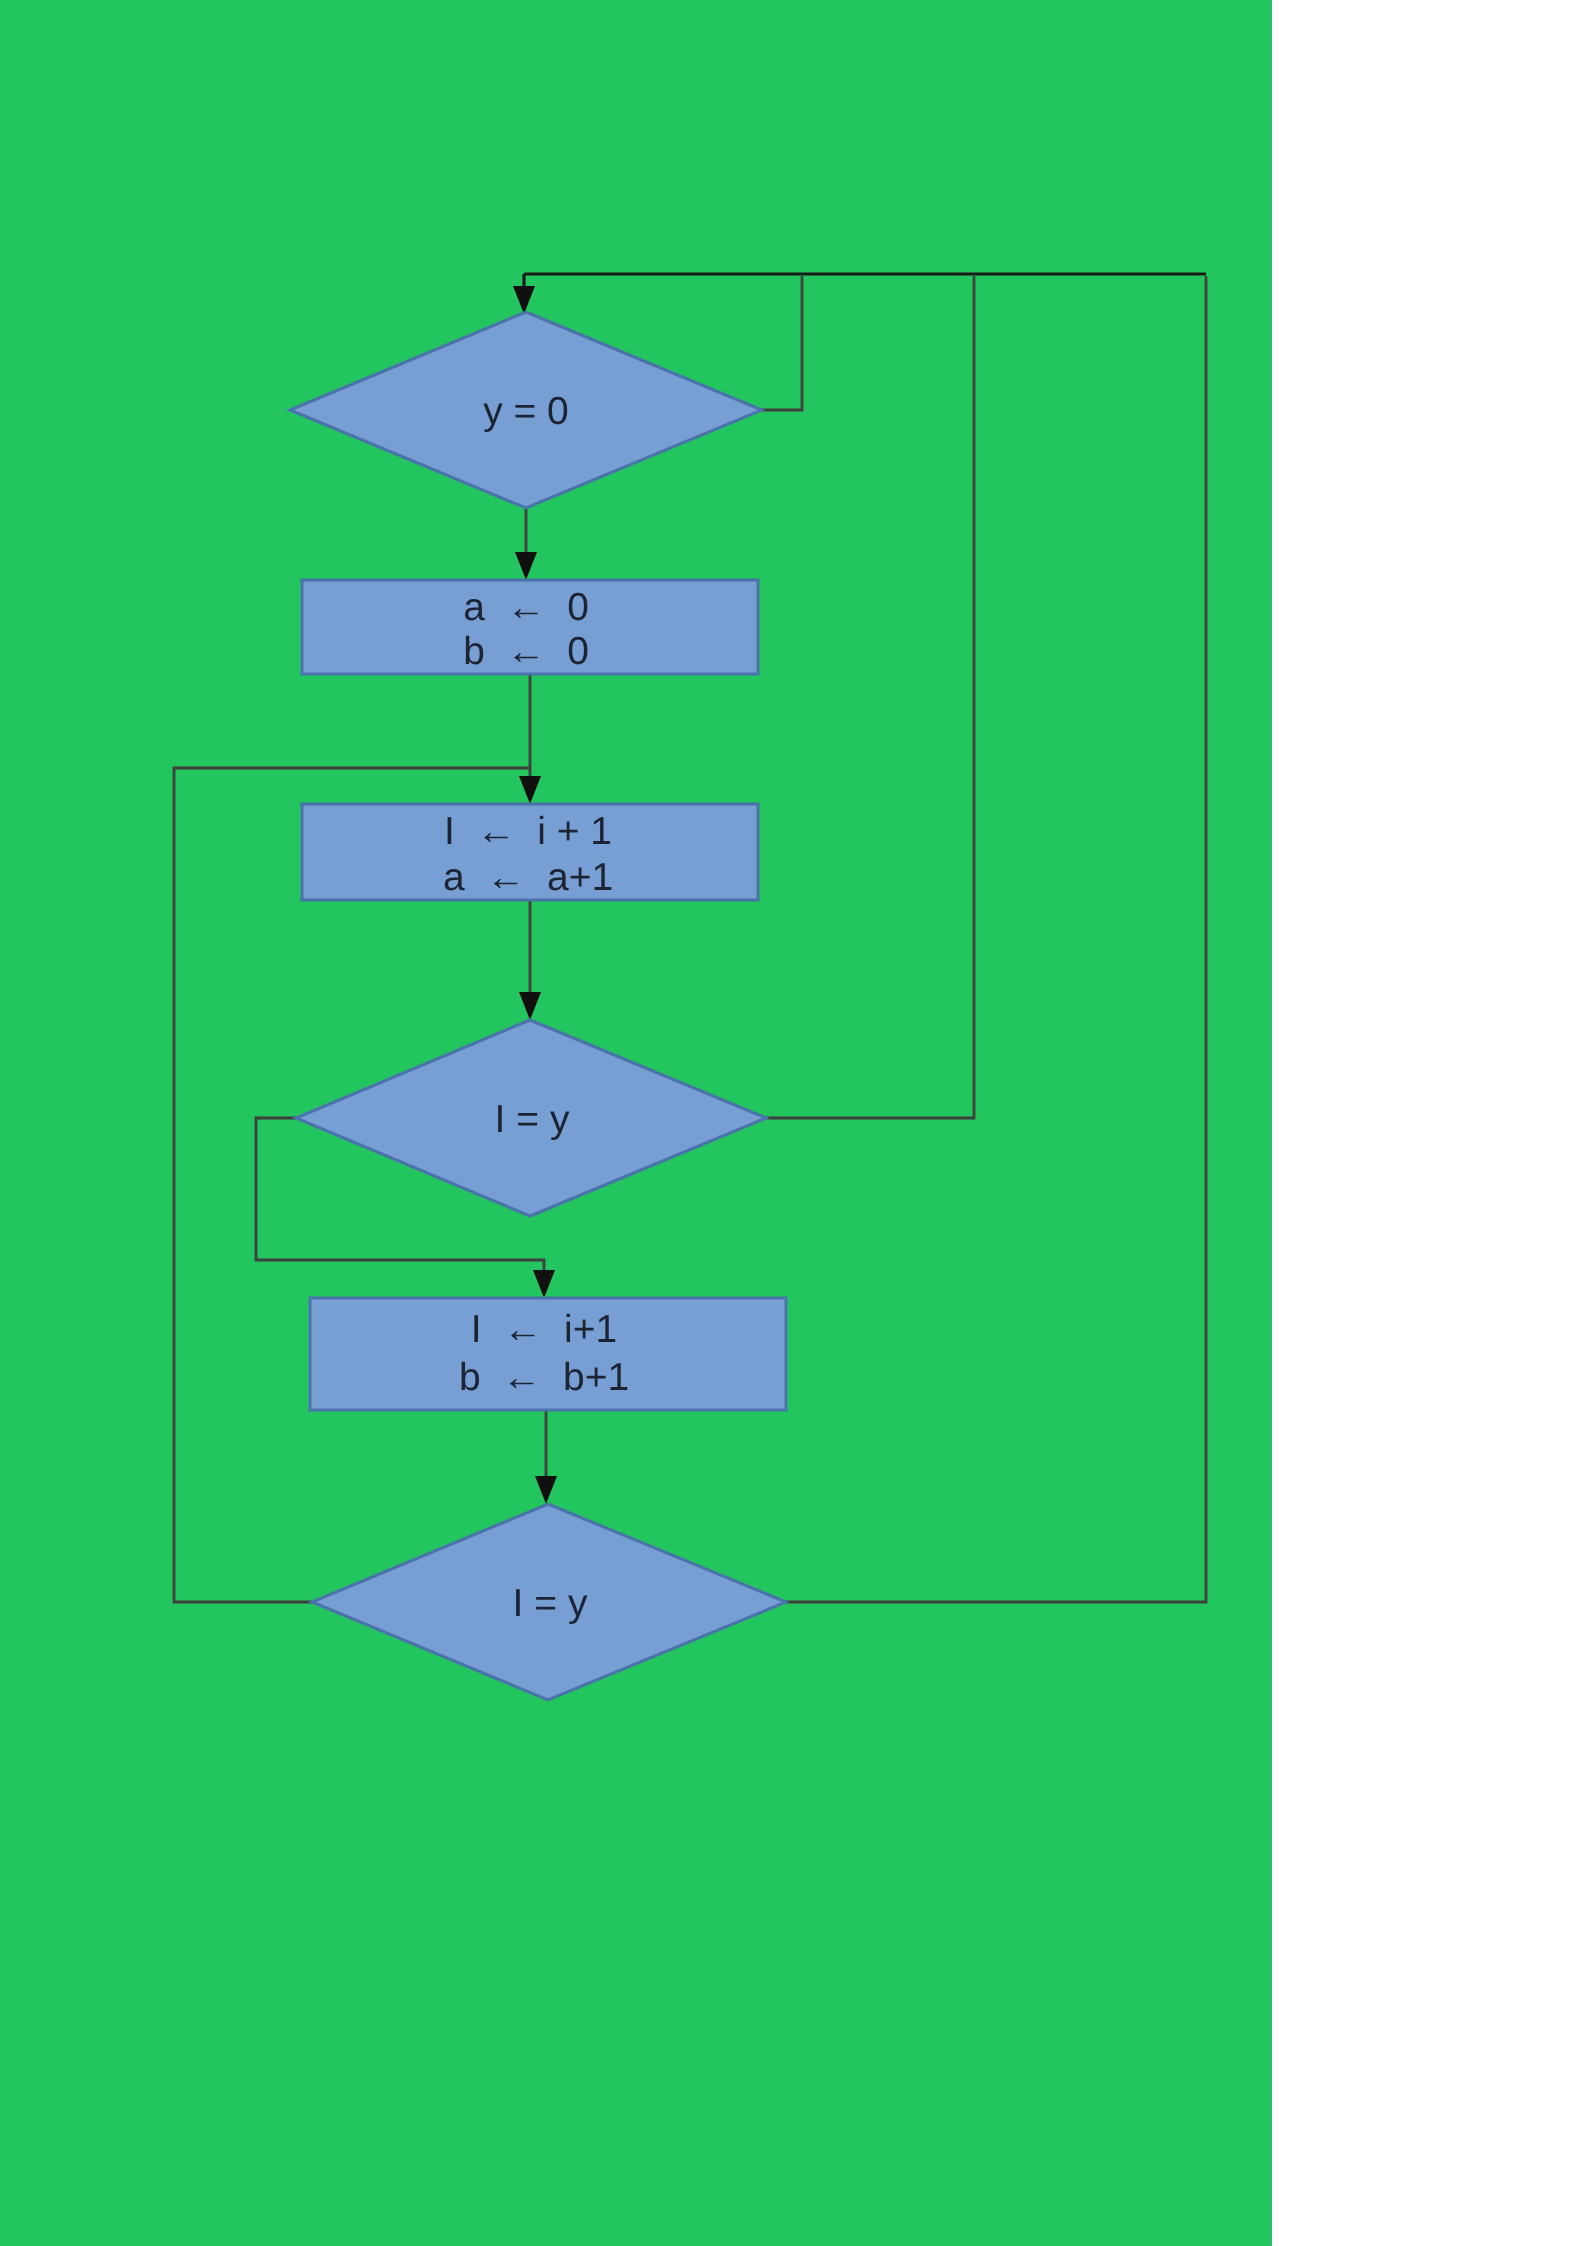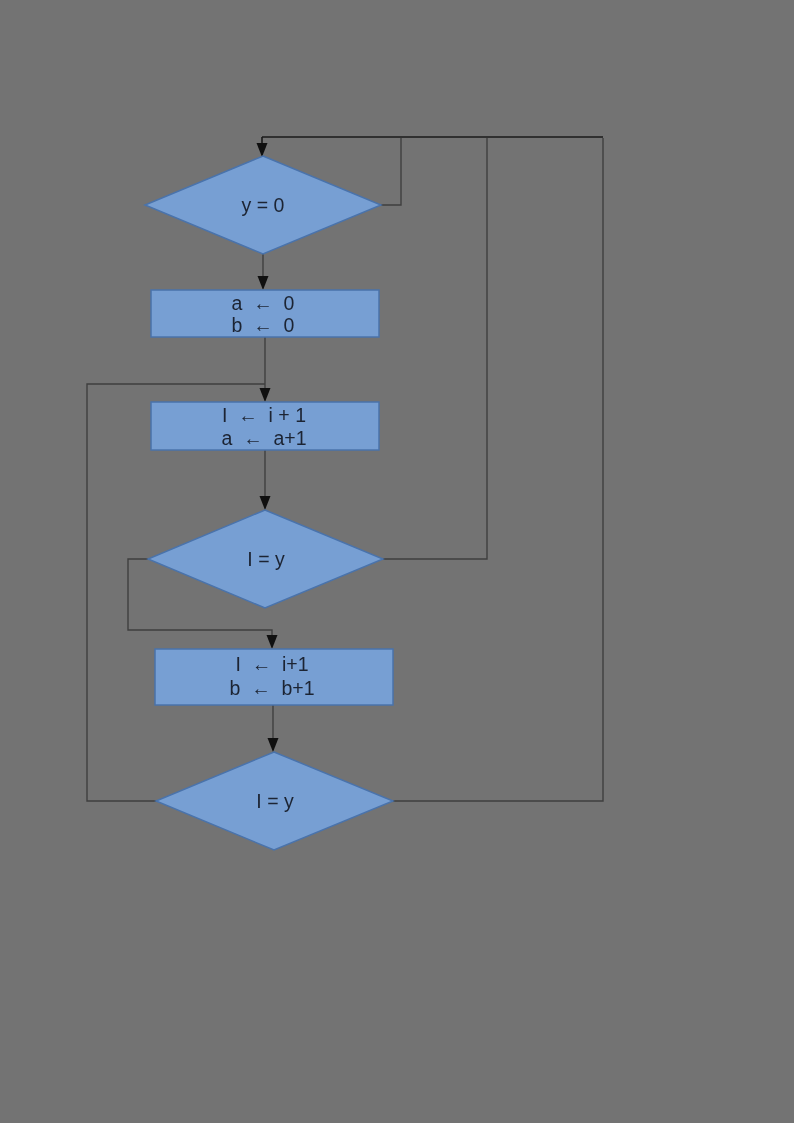--- a/index.html
+++ b/index.html
@@ -2,23 +2,23 @@
 <html><head>
 <meta charset="utf-8">
 <style>
   html, body {
     margin: 0;
     padding: 0;
     background: #ffffff;
   }
   .page {
     position: relative;
-    width: 794px;
+    width: 636px;
     height: 1123px;
-    background: #737373;
+    background: #22c55e;
     overflow: hidden;
     font-family: "Liberation Sans", sans-serif;
   }
   svg.flowchart {
     display: block;
     width: 794px;
     height: 1123px;
   }
   svg .connector {
     fill: none;

